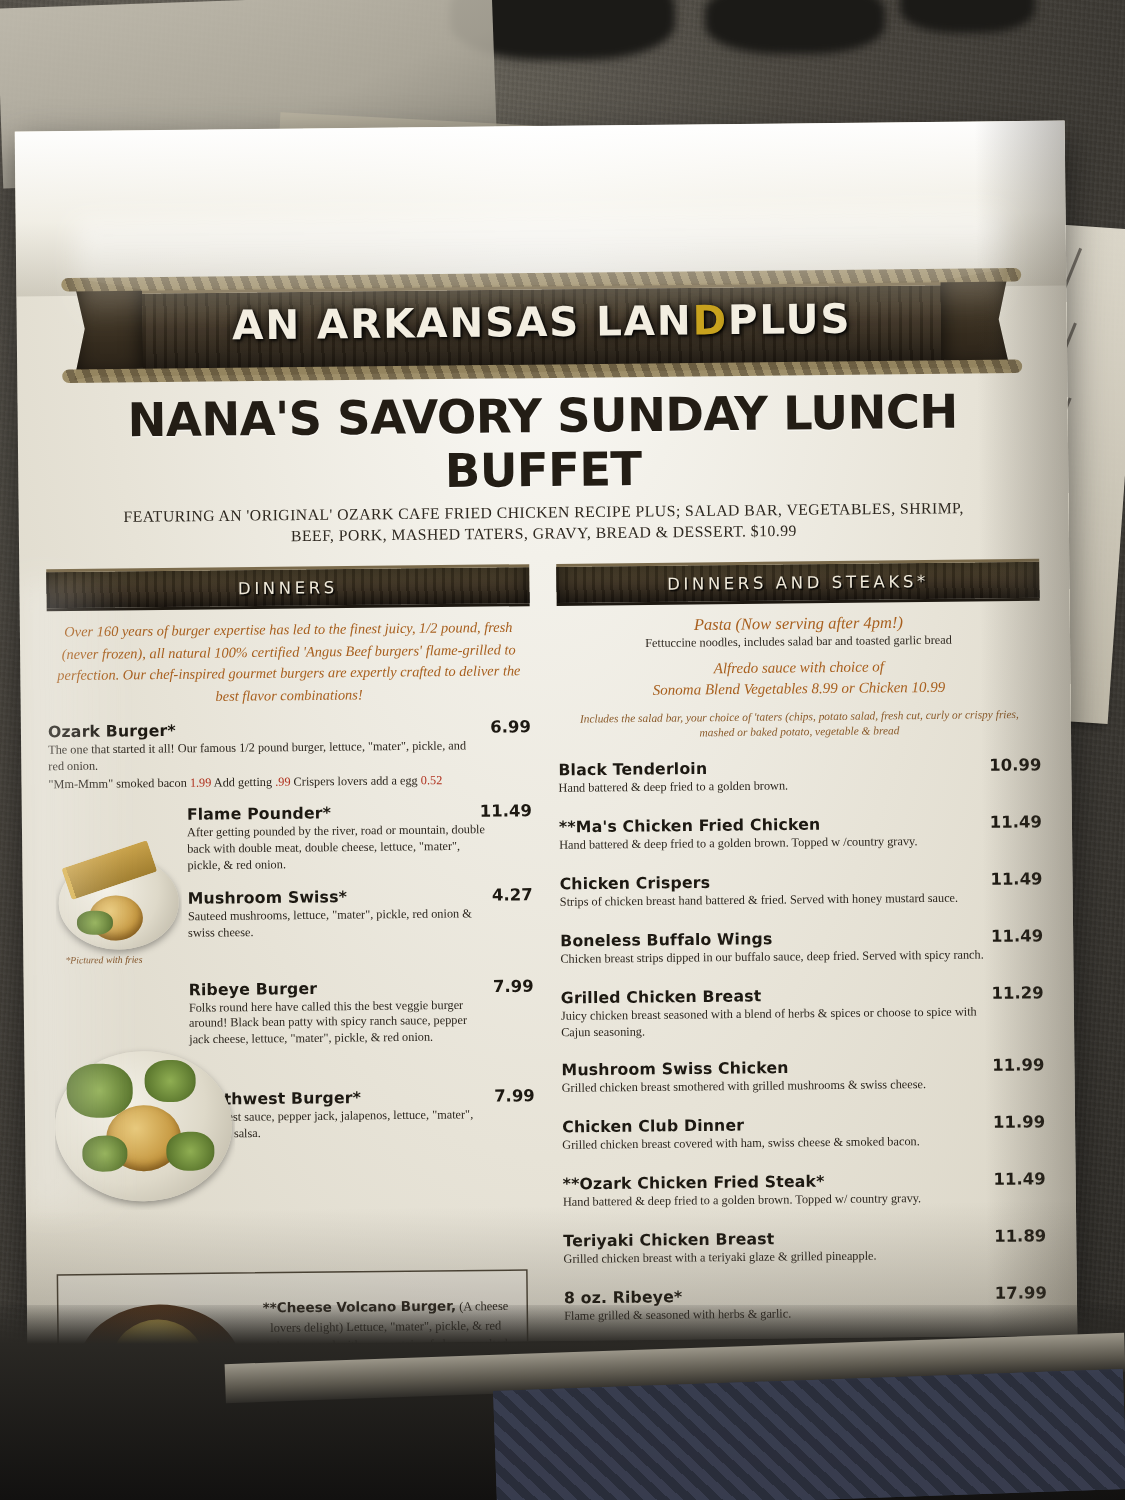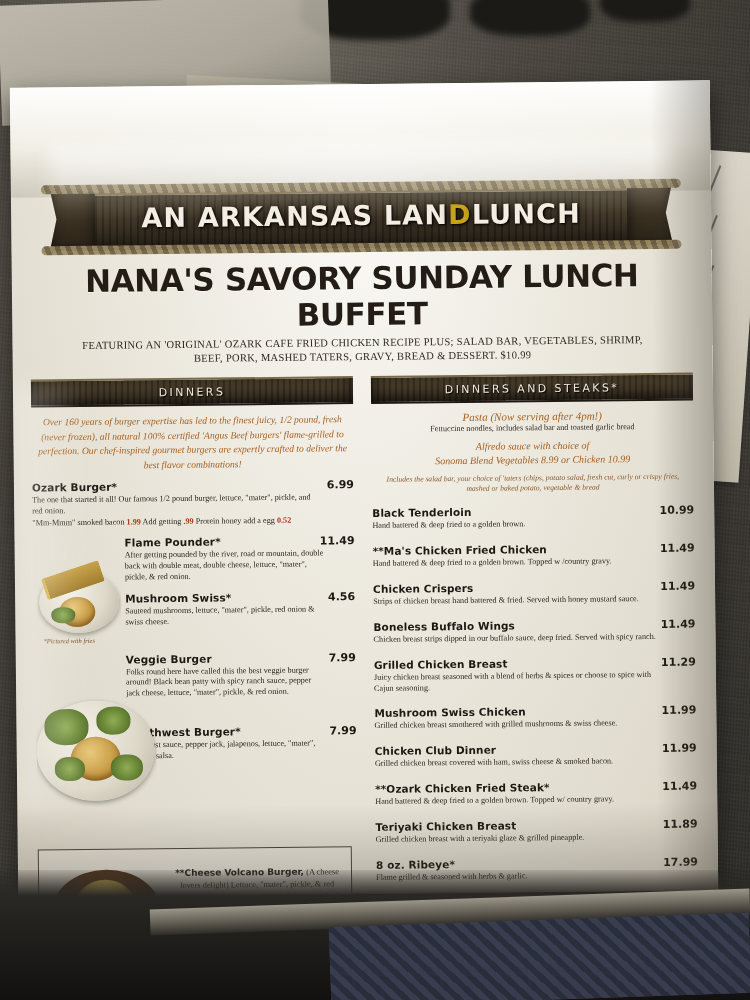--- a/index.html
+++ b/index.html
@@ -311,21 +311,21 @@
     white-space: nowrap;
   }
   .item-desc {
     font-family: "Liberation Serif", serif;
     font-size: 8.2px;
     line-height: 1.32;
     color: #2b251d;
     margin-top: 1px;
     padding-right: 34px;
   }
-  .item-desc .red { color: #b0321f; font-weight: bold; }
+  .item-desc .red { color: #b0321f; font-weight: normal; }
   .indent-1 { padding-left: 92px; }
   .indent-1 .item-desc { padding-right: 30px; }
 
   
   .food-photo {
     position: absolute;
     border-radius: 3px;
     overflow: hidden;
   }
   .plate {
@@ -429,21 +429,21 @@
     <div id="sheet-fold"></div>
 
     <div id="menu-body">
 
       <div id="banner">
         <div id="banner-ribbon"></div>
         <div class="ribbon-end" id="ribbon-end-l"></div>
         <div class="ribbon-end" id="ribbon-end-r"></div>
         <div class="rope" id="rope-top"></div>
         <div class="rope" id="rope-bottom"></div>
-        <div id="banner-text"><span>AN ARKANSAS LAN</span><span class="accent">D</span><span>LUNCH</span></div>
+        <div id="banner-text"><span>AN ARKANSAS LAN</span><span class="accent">D</span><span>PLUS</span></div>
       </div>
 
       <div id="title-block">
         <div id="menu-title">NANA'S SAVORY SUNDAY LUNCH BUFFET</div>
         <div id="menu-subtitle">FEATURING AN 'ORIGINAL' OZARK CAFE FRIED CHICKEN RECIPE PLUS; SALAD BAR, VEGETABLES, SHRIMP, BEEF, PORK, MASHED TATERS, GRAVY, BREAD &amp; DESSERT. $10.99</div>
       </div>
 
       <div id="columns">
 
         <div class="column">
@@ -454,42 +454,42 @@
           <div class="blurb">Over 160 years of burger expertise has led to the finest juicy, 1/2 pound, fresh (never frozen), all natural 100% certified 'Angus Beef burgers' flame-grilled to perfection. Our chef-inspired gourmet burgers are expertly crafted to deliver the best flavor combinations!</div>
 
           <div class="items">
 
             <div class="item">
               <div class="item-row">
                 <div class="item-name">Ozark Burger*</div>
                 <div class="item-price">6.99</div>
               </div>
               <div class="item-desc">The one that started it all! Our famous 1/2 pound burger, lettuce, "mater", pickle, and red onion.</div>
-              <div class="item-desc"><span>"Mm-Mmm" smoked bacon </span><span class="red">1.99</span><span> Add getting </span><span class="red">.99</span><span> Protein honey add a egg </span><span class="red">0.52</span></div>
+              <div class="item-desc"><span>"Mm-Mmm" smoked bacon </span><span class="red">1.99</span><span> Add getting </span><span class="red">.99</span><span> Crispers lovers add a egg </span><span class="red">0.52</span></div>
             </div>
 
             <div class="item indent-1">
               <div class="item-row">
                 <div class="item-name">Flame Pounder*</div>
                 <div class="item-price">11.49</div>
               </div>
               <div class="item-desc">After getting pounded by the river, road or mountain, double back with double meat, double cheese, lettuce, "mater", pickle, &amp; red onion.</div>
             </div>
 
             <div class="item indent-1">
               <div class="item-row">
                 <div class="item-name">Mushroom Swiss*</div>
-                <div class="item-price">4.56</div>
+                <div class="item-price">4.27</div>
               </div>
               <div class="item-desc">Sauteed mushrooms, lettuce, "mater", pickle, red onion &amp; swiss cheese.</div>
             </div>
 
             <div class="item indent-1" style="margin-top:16px">
               <div class="item-row">
-                <div class="item-name">Veggie Burger</div>
+                <div class="item-name">Ribeye Burger</div>
                 <div class="item-price">7.99</div>
               </div>
               <div class="item-desc">Folks round here have called this the best veggie burger around! Black bean patty with spicy ranch sauce, pepper jack cheese, lettuce, "mater", pickle, &amp; red onion.</div>
             </div>
 
             <div class="item indent-1" style="margin-top:18px">
               <div class="item-row">
                 <div class="item-name">Southwest Burger*</div>
                 <div class="item-price">7.99</div>
               </div>

